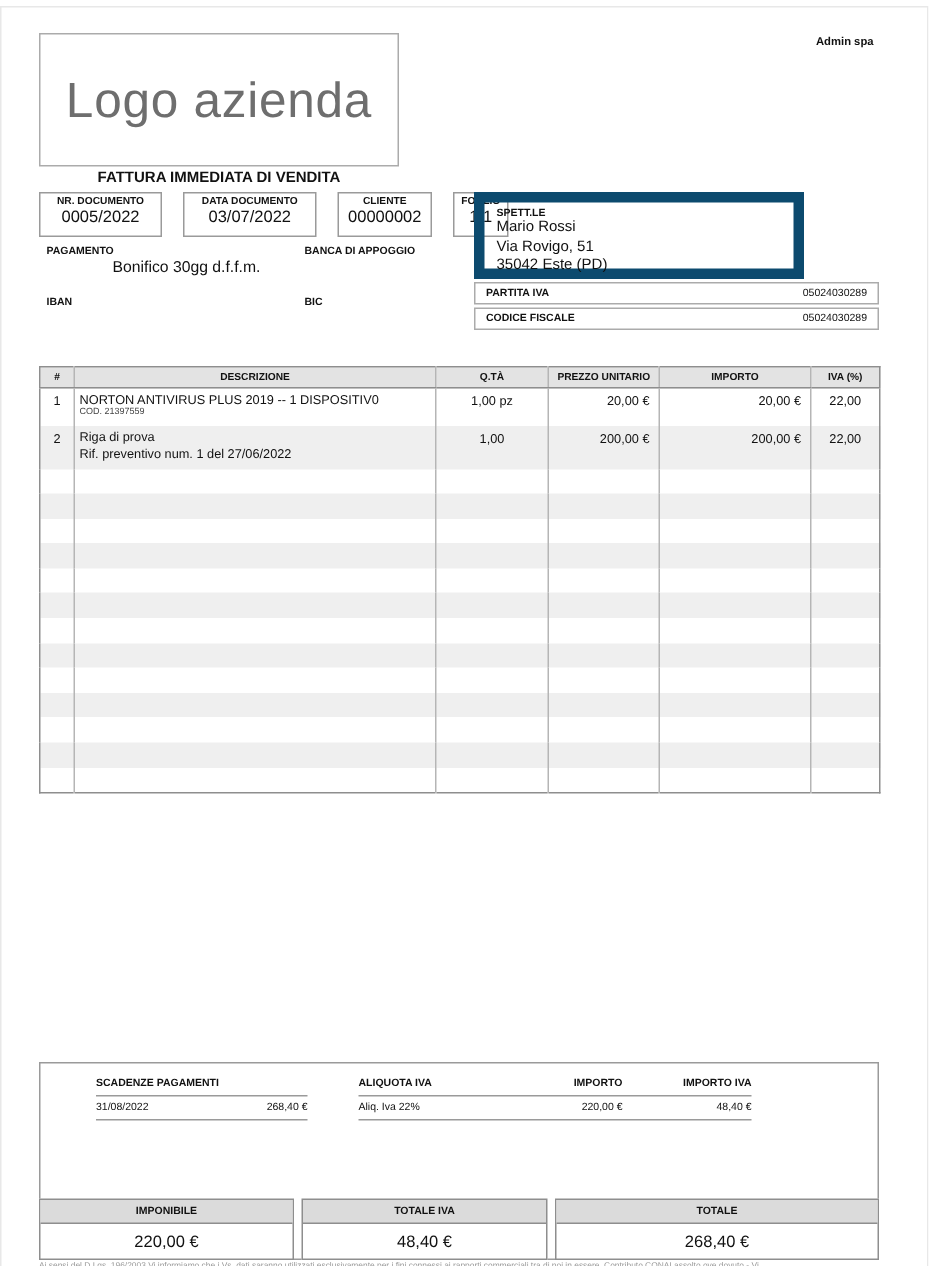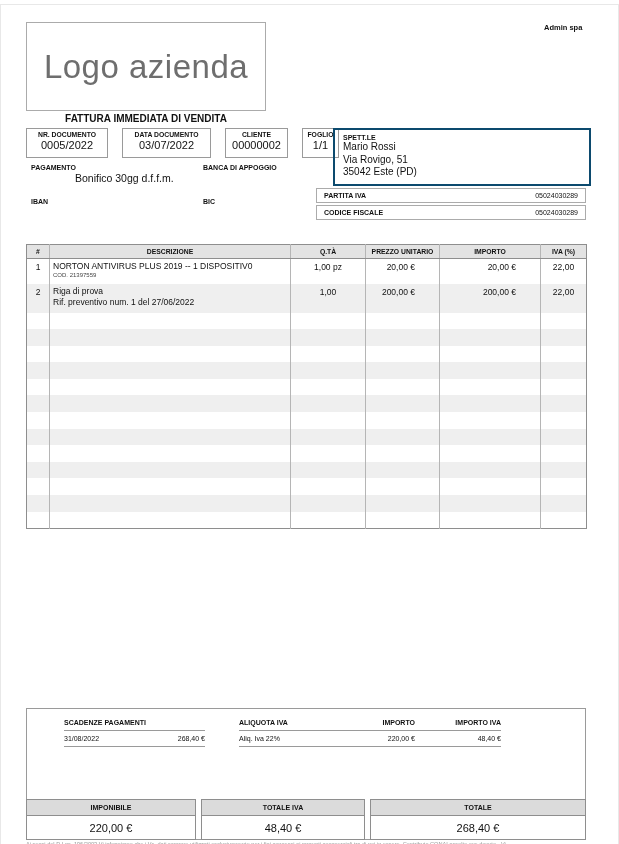--- a/index.html
+++ b/index.html
@@ -22,38 +22,38 @@
   .doc-info { left:25px; top:123px; display:flex; gap:14px; }
   .info-box { border:1px solid #9a9a9a; height:30px; text-align:center; padding-top:2px; }
   .info-box .lbl { font-size:6.8px; font-weight:bold; }
   .info-box .val { font-size:11px; margin-top:1px; }
   .w1{width:82px}.w2{width:89px}.w3{width:63px}.w4{width:37px}
 
   .field-lbl { font-size:7px; font-weight:bold; }
   .field-val { font-size:10.5px;padding-left:44px; }
 
   
-  .spettle-box { left:332px; top:123px; width:258px; height:58px; border:2px solid #0c4a6e; padding:4px 8px; }
+  .spettle-box { left:315px; top:123px; width:220px; height:58px; border:7px solid #0c4a6e; padding:4px 8px; }
   .spettle-lbl { font-size:7px; font-weight:bold; }
   .spettle-line { font-size:10px; line-height:12.5px; }
   .kv-box { left:315px; width:270px; height:15px; border:1px solid #ababab;
     display:flex; align-items:center; justify-content:space-between; padding:0 7px; }
   .kv-box .k { font-size:7px; font-weight:bold; }
   .kv-box .v { font-size:7px; }
 
   
   table.items { left:25px; top:239px; width:560px; border-collapse:collapse; table-layout:fixed;
     border:1px solid #8e8e8e; }
   table.items th { background:#e3e3e3; font-size:6.8px; font-weight:bold; height:14px;
     border-left:1px solid #b5b5b5; border-bottom:1px solid #8e8e8e; text-align:center; }
   table.items td { font-size:8.5px; border-left:1px solid #b5b5b5; vertical-align:top; padding:2px 3px; }
   table.items th:first-child, table.items td:first-child { border-left:none; }
   table.items tbody tr:nth-child(even) { background:#efefef; }
   table.items .c { text-align:center; padding-top:3px; }
-  table.items .r { text-align:right; padding-right:24px; padding-top:3px; }
+  table.items .r { text-align:right; padding-right:6px; padding-top:3px; }
   table.items .desc-sub { font-size:6px; color:#444; margin-top:1px; }
   table.items .desc-sub2 { font-size:8.5px; margin-top:1px; }
   tr.item-row-1 { height:25px; }
   tr.item-row-2 { height:29px; }
   tr.empty-row { height:16.6px; }
   tr.empty-row td { padding:0; }
 
   
   .summary-box { left:25px; top:703px; width:560px; height:132px; border:1px solid #9a9a9a; }
   .sched { position:absolute; left:37px; top:10px; width:141px; }

